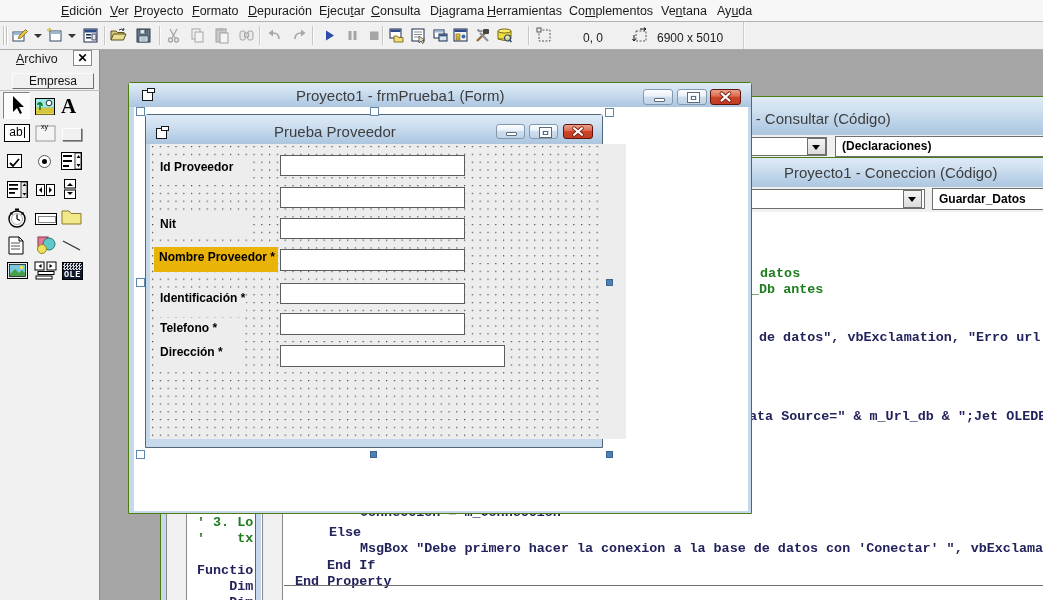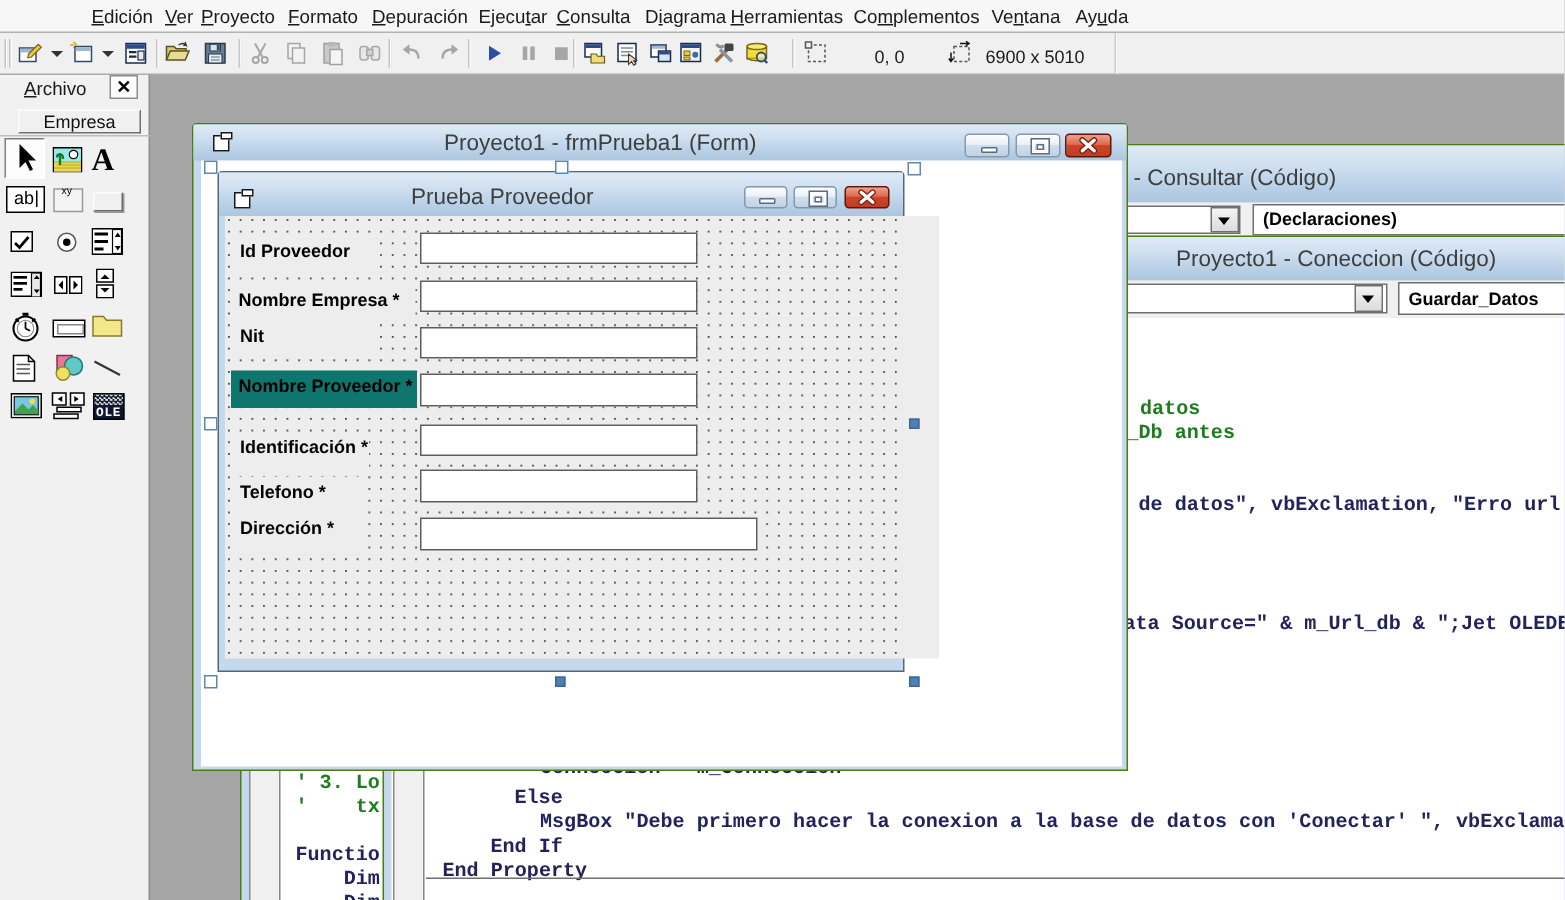--- a/index.html
+++ b/index.html
@@ -72,21 +72,21 @@
     <div class="dbtn" style="left:647px;top:32px;height:18px;"></div>
     <div class="combo" style="left:676px;top:30px;width:124px;height:22px;"></div>
     <div class="cbtext" style="left:683px;top:34px;">Guardar_Datos</div>
     <div class="abs" style="left:5px;top:54px;right:0;bottom:0;background:#fff;">
       <div class="abs" style="left:1px;top:0;width:21px;height:100%;background:#f0f0f0;border-right:1px solid #8a8a8a;border-left:1px solid #8a8a8a;box-sizing:border-box;"></div>
       <div class="code cgreen" style="left:499px;top:55px;">datos</div>
       <div class="code cgreen" style="left:490px;top:71px;">_Db antes</div>
       <div class="code" style="left:498px;top:119px;">de datos", vbExclamation, "Erro url</div>
       <div class="code" style="left:488px;top:198px;">ata Source=" &amp; m_Url_db &amp; ";Jet OLEDB</div>
       <div class="code" style="left:99px;top:294px;">Conneccion = m_Conneccion</div>
-      <div class="code" style="left:82px;top:314px;">Else</div>
+      <div class="code" style="left:68px;top:314px;">Else</div>
       <div class="code" style="left:99px;top:330px;">MsgBox "Debe primero hacer la conexion a la base de datos con 'Conectar' ", vbExclamat</div>
       <div class="code" style="left:66px;top:347px;">End If</div>
       <div class="code" style="left:34px;top:363px;">End Property</div>
       <div class="abs" style="left:23px;top:373px;right:0;height:1px;background:#6f6f6f;"></div>
     </div>
   </div>
 
   <div class="win" id="win-form" style="left:128px;top:82px;width:624px;height:432px;">
     <div class="tgrad abs" style="left:0;top:0;width:100%;height:24px;"></div>
     <div class="winicon" style="left:13px;top:5px;"></div>
@@ -126,23 +126,22 @@
       <div class="dot abs" style="left:4px;top:29px;width:449px;height:295px;padding-left:27px;">
         <svg width="449" height="295" style="position:absolute;left:0;top:0;">
             <defs>
               <pattern id="gd" width="7.8" height="7.8" patternUnits="userSpaceOnUse" x="2" y="2">
                 <rect width="1.2" height="1.2" fill="#454545"></rect>
               </pattern>
             </defs>
             <rect width="449" height="295" fill="url(#gd)"></rect>
           </svg>
         <div class="lbl" style="left:5px;top:13px;background:#ededed;padding:3px 18px 8px 5px;">Id Proveedor</div>
-        <div class="lbl" style="left:4px;top:46px;background:#ededed;padding:3px 11px 8px 5px;">Nombre Empresa *</div>
         <div class="lbl" style="left:5px;top:70px;background:#ededed;padding:3px 75px 8px 5px;">Nit</div>
-        <div class="lbl" style="left:4px;top:103px;background:#0f766e;padding:3px 3px 8px 5px;">Nombre Proveedor *</div>
+        <div class="lbl" style="left:4px;top:103px;background:#eab308;padding:3px 3px 8px 5px;">Nombre Proveedor *</div>
         <div class="lbl" style="left:5px;top:144px;background:#ededed;padding:3px 1px 8px 5px;">Identificación *</div>
         <div class="lbl" style="left:5px;top:174px;background:#ededed;padding:3px 24px 8px 5px;">Telefono *</div>
         <div class="lbl" style="left:5px;top:198px;background:#ededed;padding:3px 22px 8px 5px;">Dirección *</div>
         <div class="txt" style="left:130px;top:11px;width:185px;height:21px;"></div>
         <div class="txt" style="left:130px;top:43px;width:185px;height:21px;"></div>
         <div class="txt" style="left:130px;top:74px;width:185px;height:21px;"></div>
         <div class="txt" style="left:130px;top:105px;width:185px;height:22px;"></div>
         <div class="txt" style="left:130px;top:139px;width:185px;height:21px;"></div>
         <div class="txt" style="left:130px;top:169px;width:185px;height:22px;"></div>
         <div class="txt" style="left:130px;top:201px;width:225px;height:22px;"></div>

